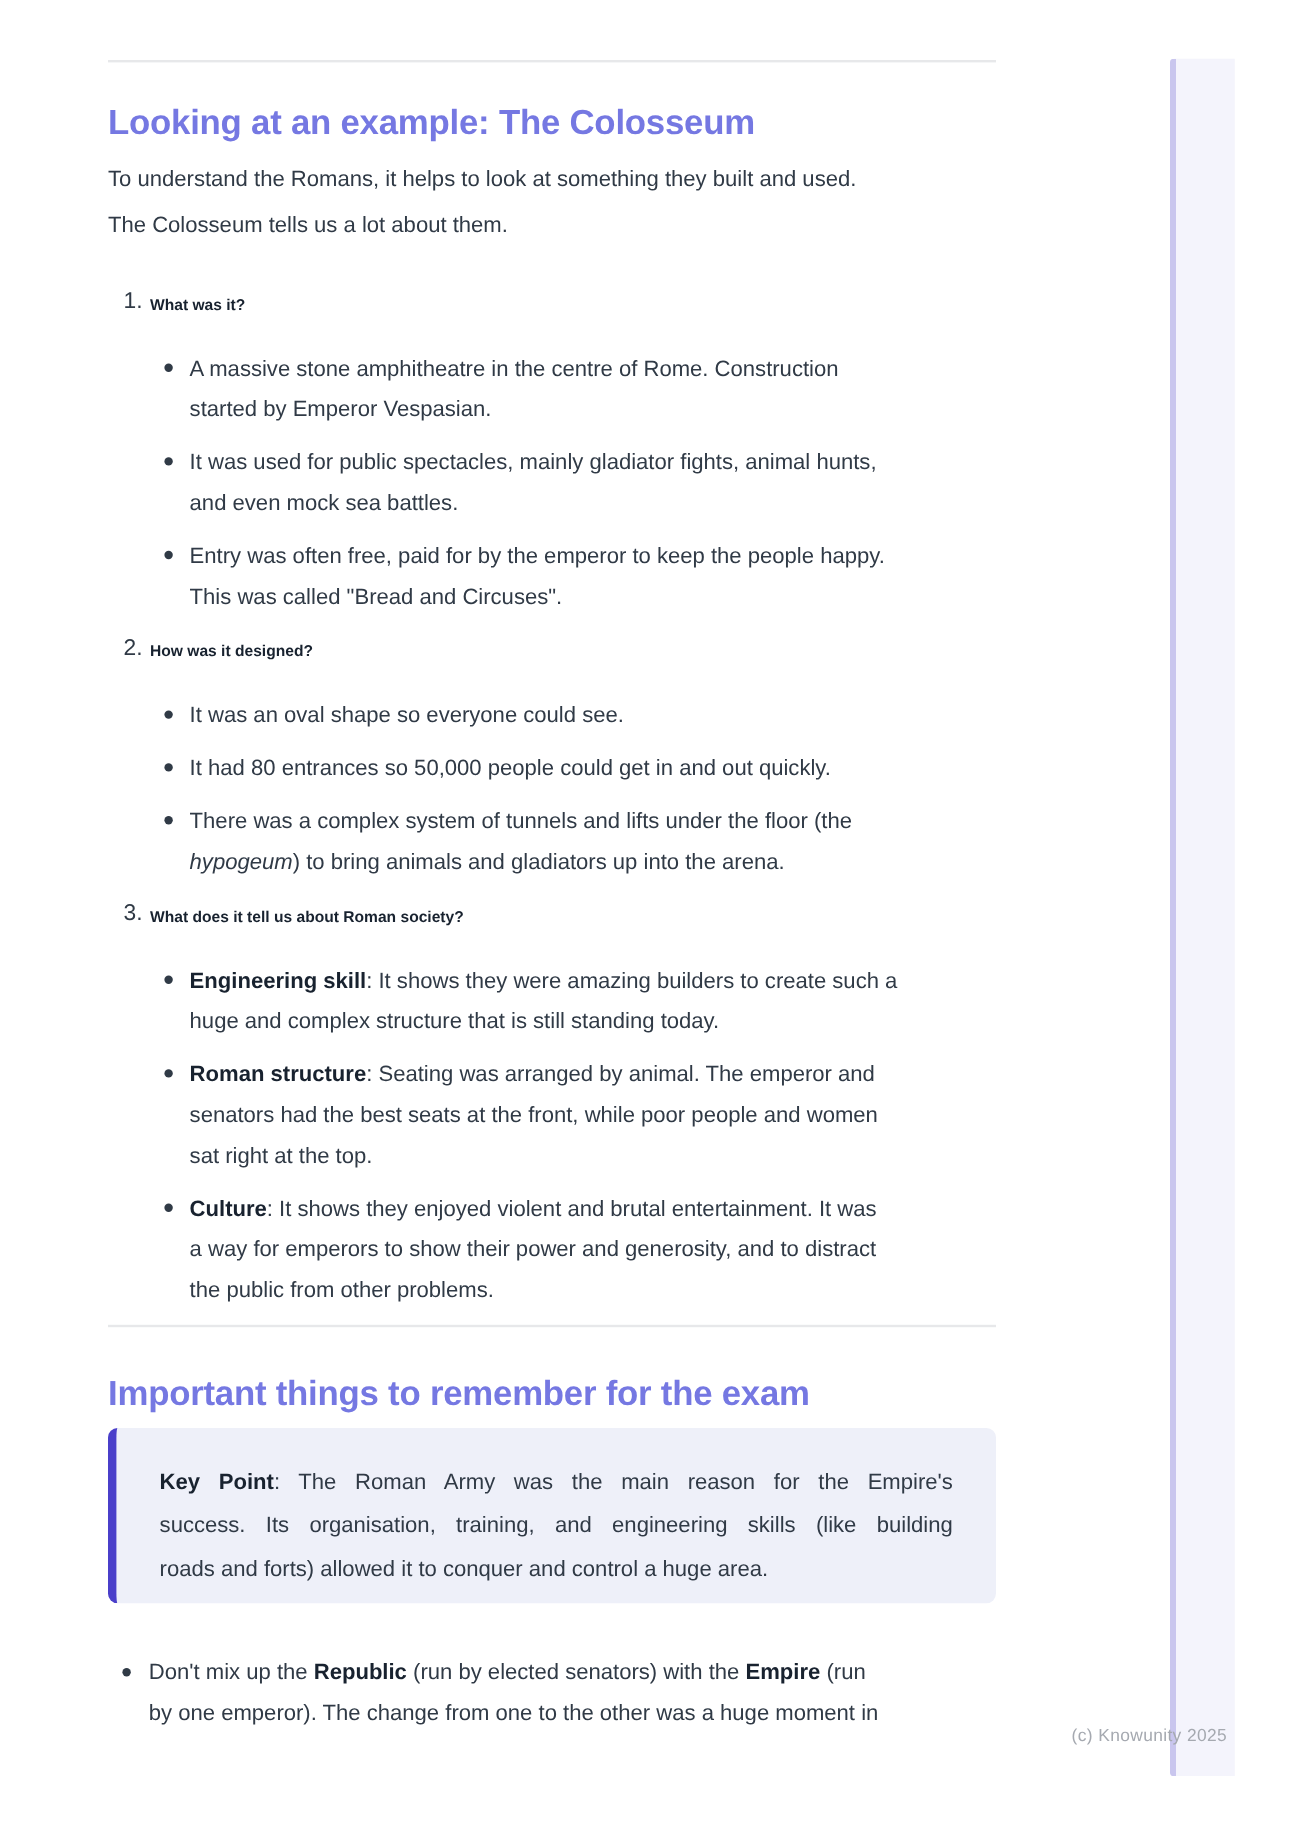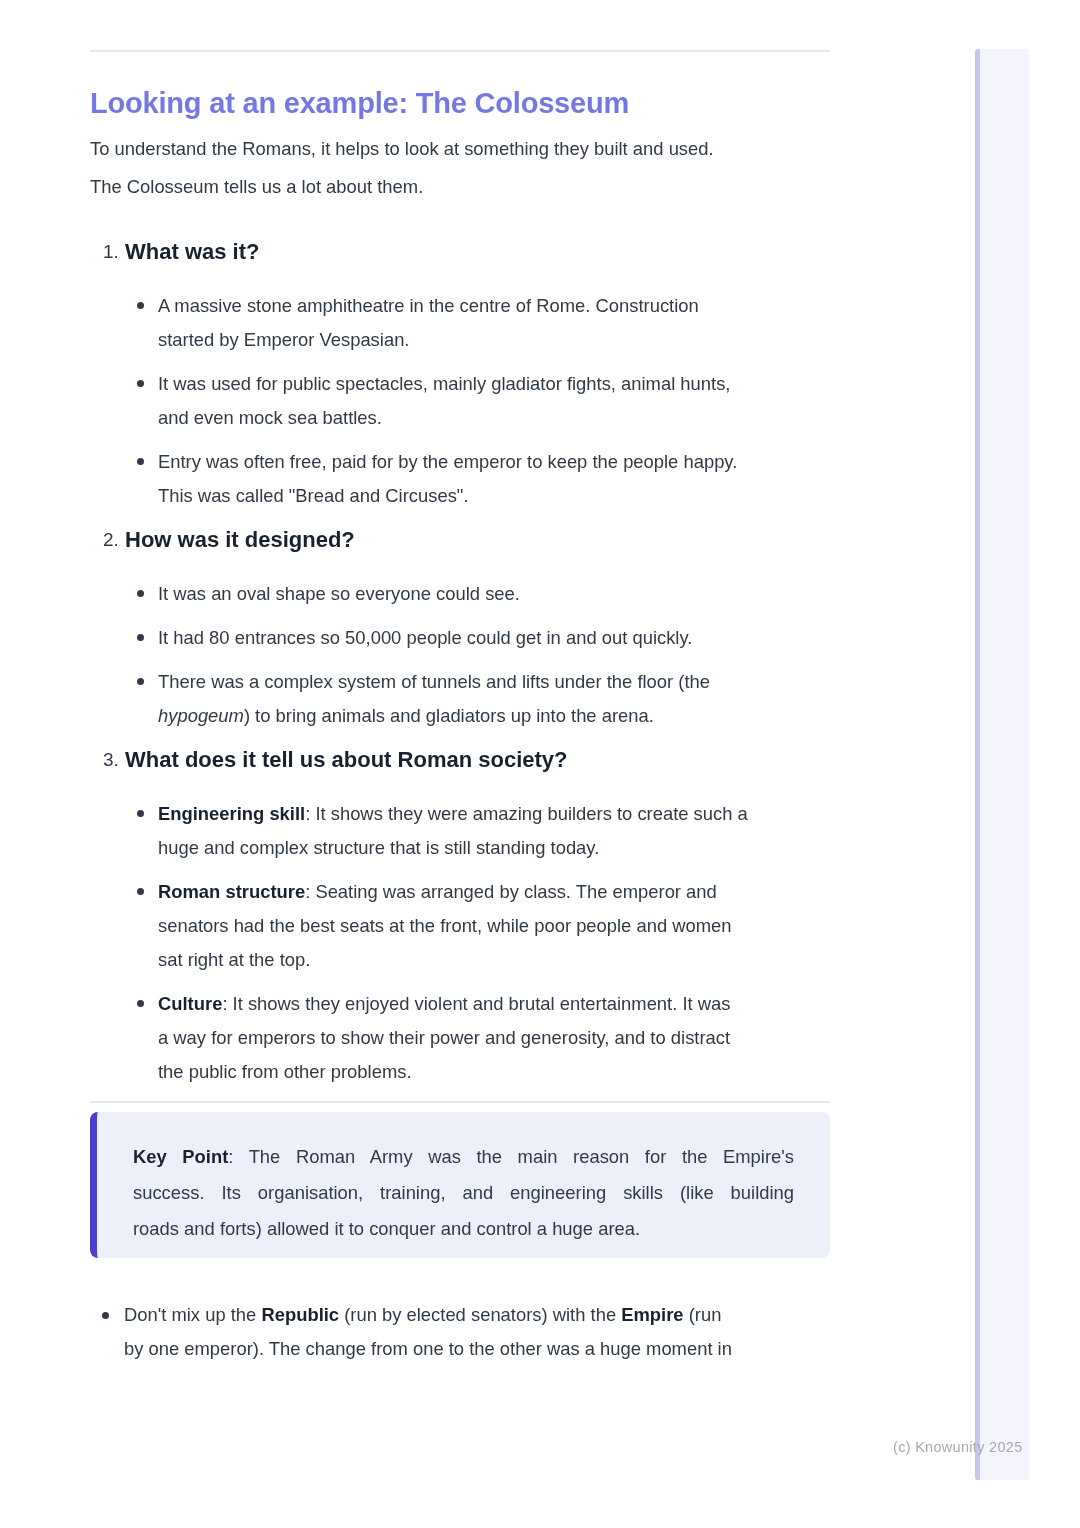--- a/index.html
+++ b/index.html
@@ -24,21 +24,21 @@
   .divider.top{margin-top:50px;}
   .divider.mid{margin-top:12px;}
   h1,h2{font-size:29px;line-height:37px;font-weight:bold;color:var(--heading);margin:0;letter-spacing:-0.2px;}
   h1{margin-top:33px;}
   h2{margin-top:38px;}
   .intro{margin:8px 0 0;line-height:38px;}
   .nlist{list-style:none;margin:29px 0 0;padding:0;}
   .nitem{position:relative;padding-left:35px;}
   .nitem + .nitem{margin-top:4px;}
   .nnum{position:absolute;left:13px;top:0;font-size:19px;color:var(--body);}
-  .nhead{font-weight:bold;color:var(--bold_text);font-size:22px;}
+  .nhead{font-weight:bold;color:var(--bold_text);font-size:13px;}
   .blist{list-style:none;margin:19px 0 0;padding:0;}
   .bitem{position:relative;padding-left:33px;margin:0 0 10px;}
   .marker{position:absolute;left:12px;top:13px;width:7px;height:7px;border-radius:50%;background:var(--body);}
   .keybox{
     margin-top:9px;background:var(--keybox_bg);
     border-left:7px solid var(--keybox_border);
     border-radius:8px;padding:27px 36px 11px 36px;line-height:36px;
   }
   .kline{text-align:justify;text-align-last:justify;}
   .kline:last-child{text-align-last:left;}
@@ -110,32 +110,33 @@
       <li class="nitem">
         <span class="nnum">3.</span>
         <span class="nhead">What does it tell us about Roman society?</span>
         <ul class="blist">
           <li class="bitem">
             <span class="marker"></span>
             <span class="rt"><span class="b">Engineering skill</span><span>: It shows they were amazing builders to create such a</span><br><span>huge and complex structure that is still standing today.</span></span>
           </li>
           <li class="bitem">
             <span class="marker"></span>
-            <span class="rt"><span class="b">Roman structure</span><span>: Seating was arranged by class. The emperor and</span><br><span>senators had the best seats at the front, while poor people and women</span><br><span>sat right at the top.</span></span>
+            <span class="rt"><span class="b">Roman structure</span><span>: Seating was arranged by animal. The emperor and</span><br><span>senators had the best seats at the front, while poor people and women</span><br><span>sat right at the top.</span></span>
           </li>
           <li class="bitem">
             <span class="marker"></span>
             <span class="rt"><span class="b">Culture</span><span>: It shows they enjoyed violent and brutal entertainment. It was</span><br><span>a way for emperors to show their power and generosity, and to distract</span><br><span>the public from other problems.</span></span>
           </li>
         </ul>
       </li>
     </ol>
 
     <div class="divider mid"></div>
 
+    <h2>Important things to remember for the exam</h2>
 
     <div class="keybox">
       <div class="kline"><span class="b">Key Point</span><span>: The Roman Army was the main reason for the Empire's</span></div>
       <div class="kline"><span>success. Its organisation, training, and engineering skills (like building</span></div>
       <div class="kline"><span>roads and forts) allowed it to conquer and control a huge area.</span></div>
     </div>
 
     <div class="tbullet">
       <span class="marker"></span>
       <span class="rt"><span>Don't mix up the </span><span class="b">Republic</span><span> (run by elected senators) with the </span><span class="b">Empire</span><span> (run</span><br><span>by one emperor). The change from one to the other was a huge moment in</span></span>

